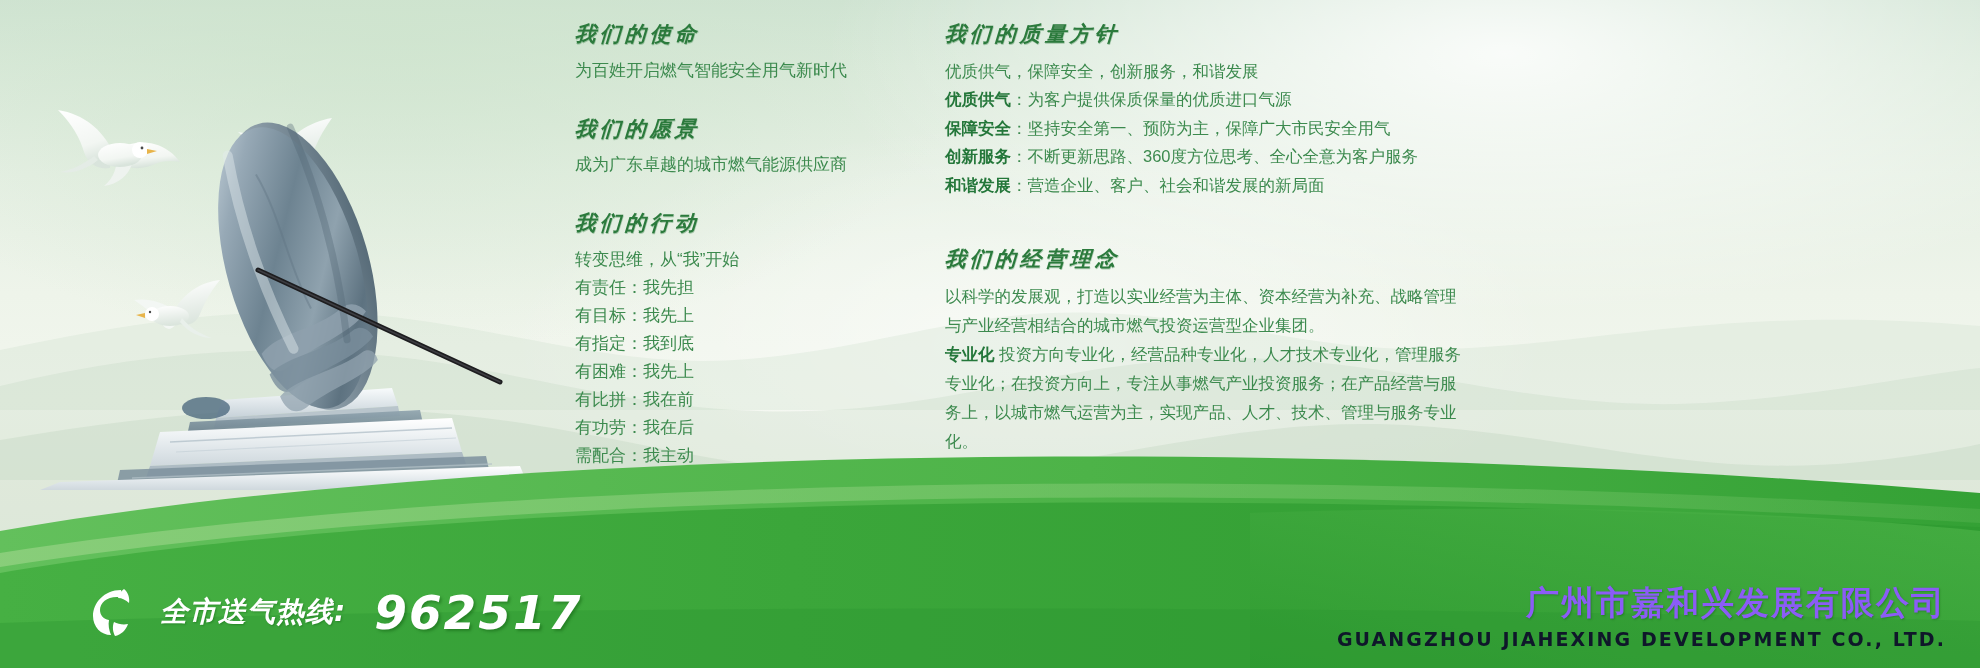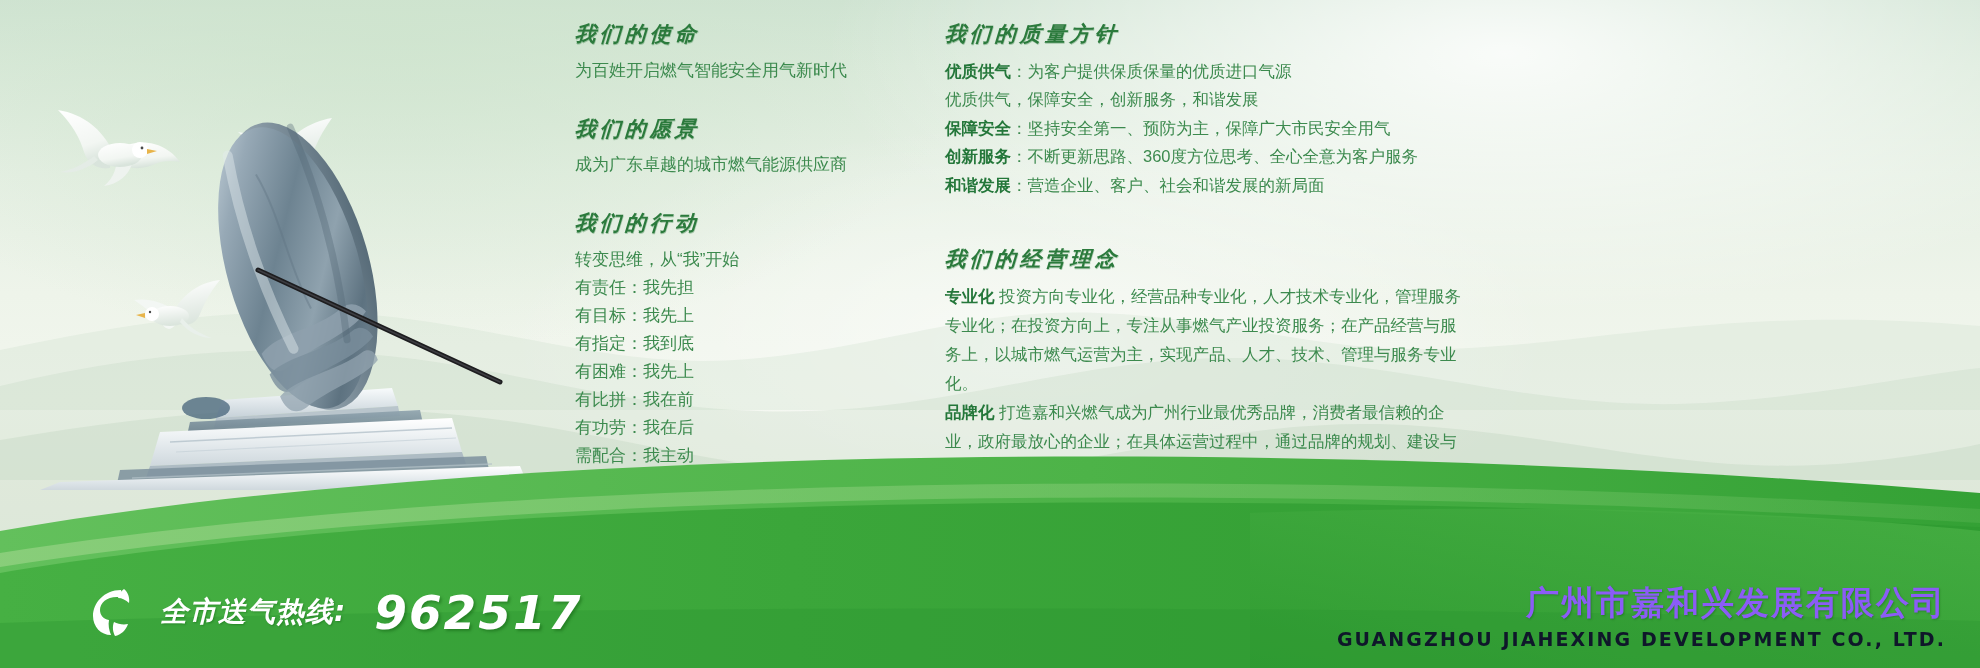--- a/index.html
+++ b/index.html
@@ -346,40 +346,41 @@
       <div class="line">
         <span class="k">坚持</span><span>：</span><span>严谨负责，坚持前行</span>
       </div>
     </div>
   </div>
 
   <div class="col" id="col-right">
 
     <div class="block">
       <div class="brush-head">我们的质量方针</div>
+      <div class="line">优质供气，保障安全，创新服务，和谐发展</div>
+
       <div class="line">
         <span class="k">优质供气</span><span>：</span><span>为客户提供保质保量的优质进口气源</span>
       </div>
-
-      <div class="line">优质供气，保障安全，创新服务，和谐发展</div>
       <div class="line">
         <span class="k">保障安全</span><span>：</span><span>坚持安全第一、预防为主，保障广大市民安全用气</span>
       </div>
       <div class="line">
         <span class="k">创新服务</span><span>：</span><span>不断更新思路、360度方位思考、全心全意为客户服务</span>
       </div>
       <div class="line">
         <span class="k">和谐发展</span><span>：</span><span>营造企业、客户、社会和谐发展的新局面</span>
       </div>
     </div>
 
     <div class="spacer-md"></div>
 
     <div class="block">
       <div class="brush-head">我们的经营理念</div>
+      <div class="line para">以科学的发展观，打造以实业经营为主体、资本经营为补充、战略管理与产业经营相结合的城市燃气投资运营型企业集团。</div>
 
       <div class="line para">
         <span class="k">专业化</span>
         <span>投资方向专业化，经营品种专业化，人才技术专业化，管理服务专业化；在投资方向上，专注从事燃气产业投资服务；在产品经营与服务上，以城市燃气运营为主，实现产品、人才、技术、管理与服务专业化。</span>
       </div>
       <div class="line para">
         <span class="k">品牌化</span>
         <span>打造嘉和兴燃气成为广州行业最优秀品牌，消费者最信赖的企业，政府最放心的企业；在具体运营过程中，通过品牌的规划、建设与传播，实现品牌与管理及服务的紧密结合。</span>
       </div>
     </div>

